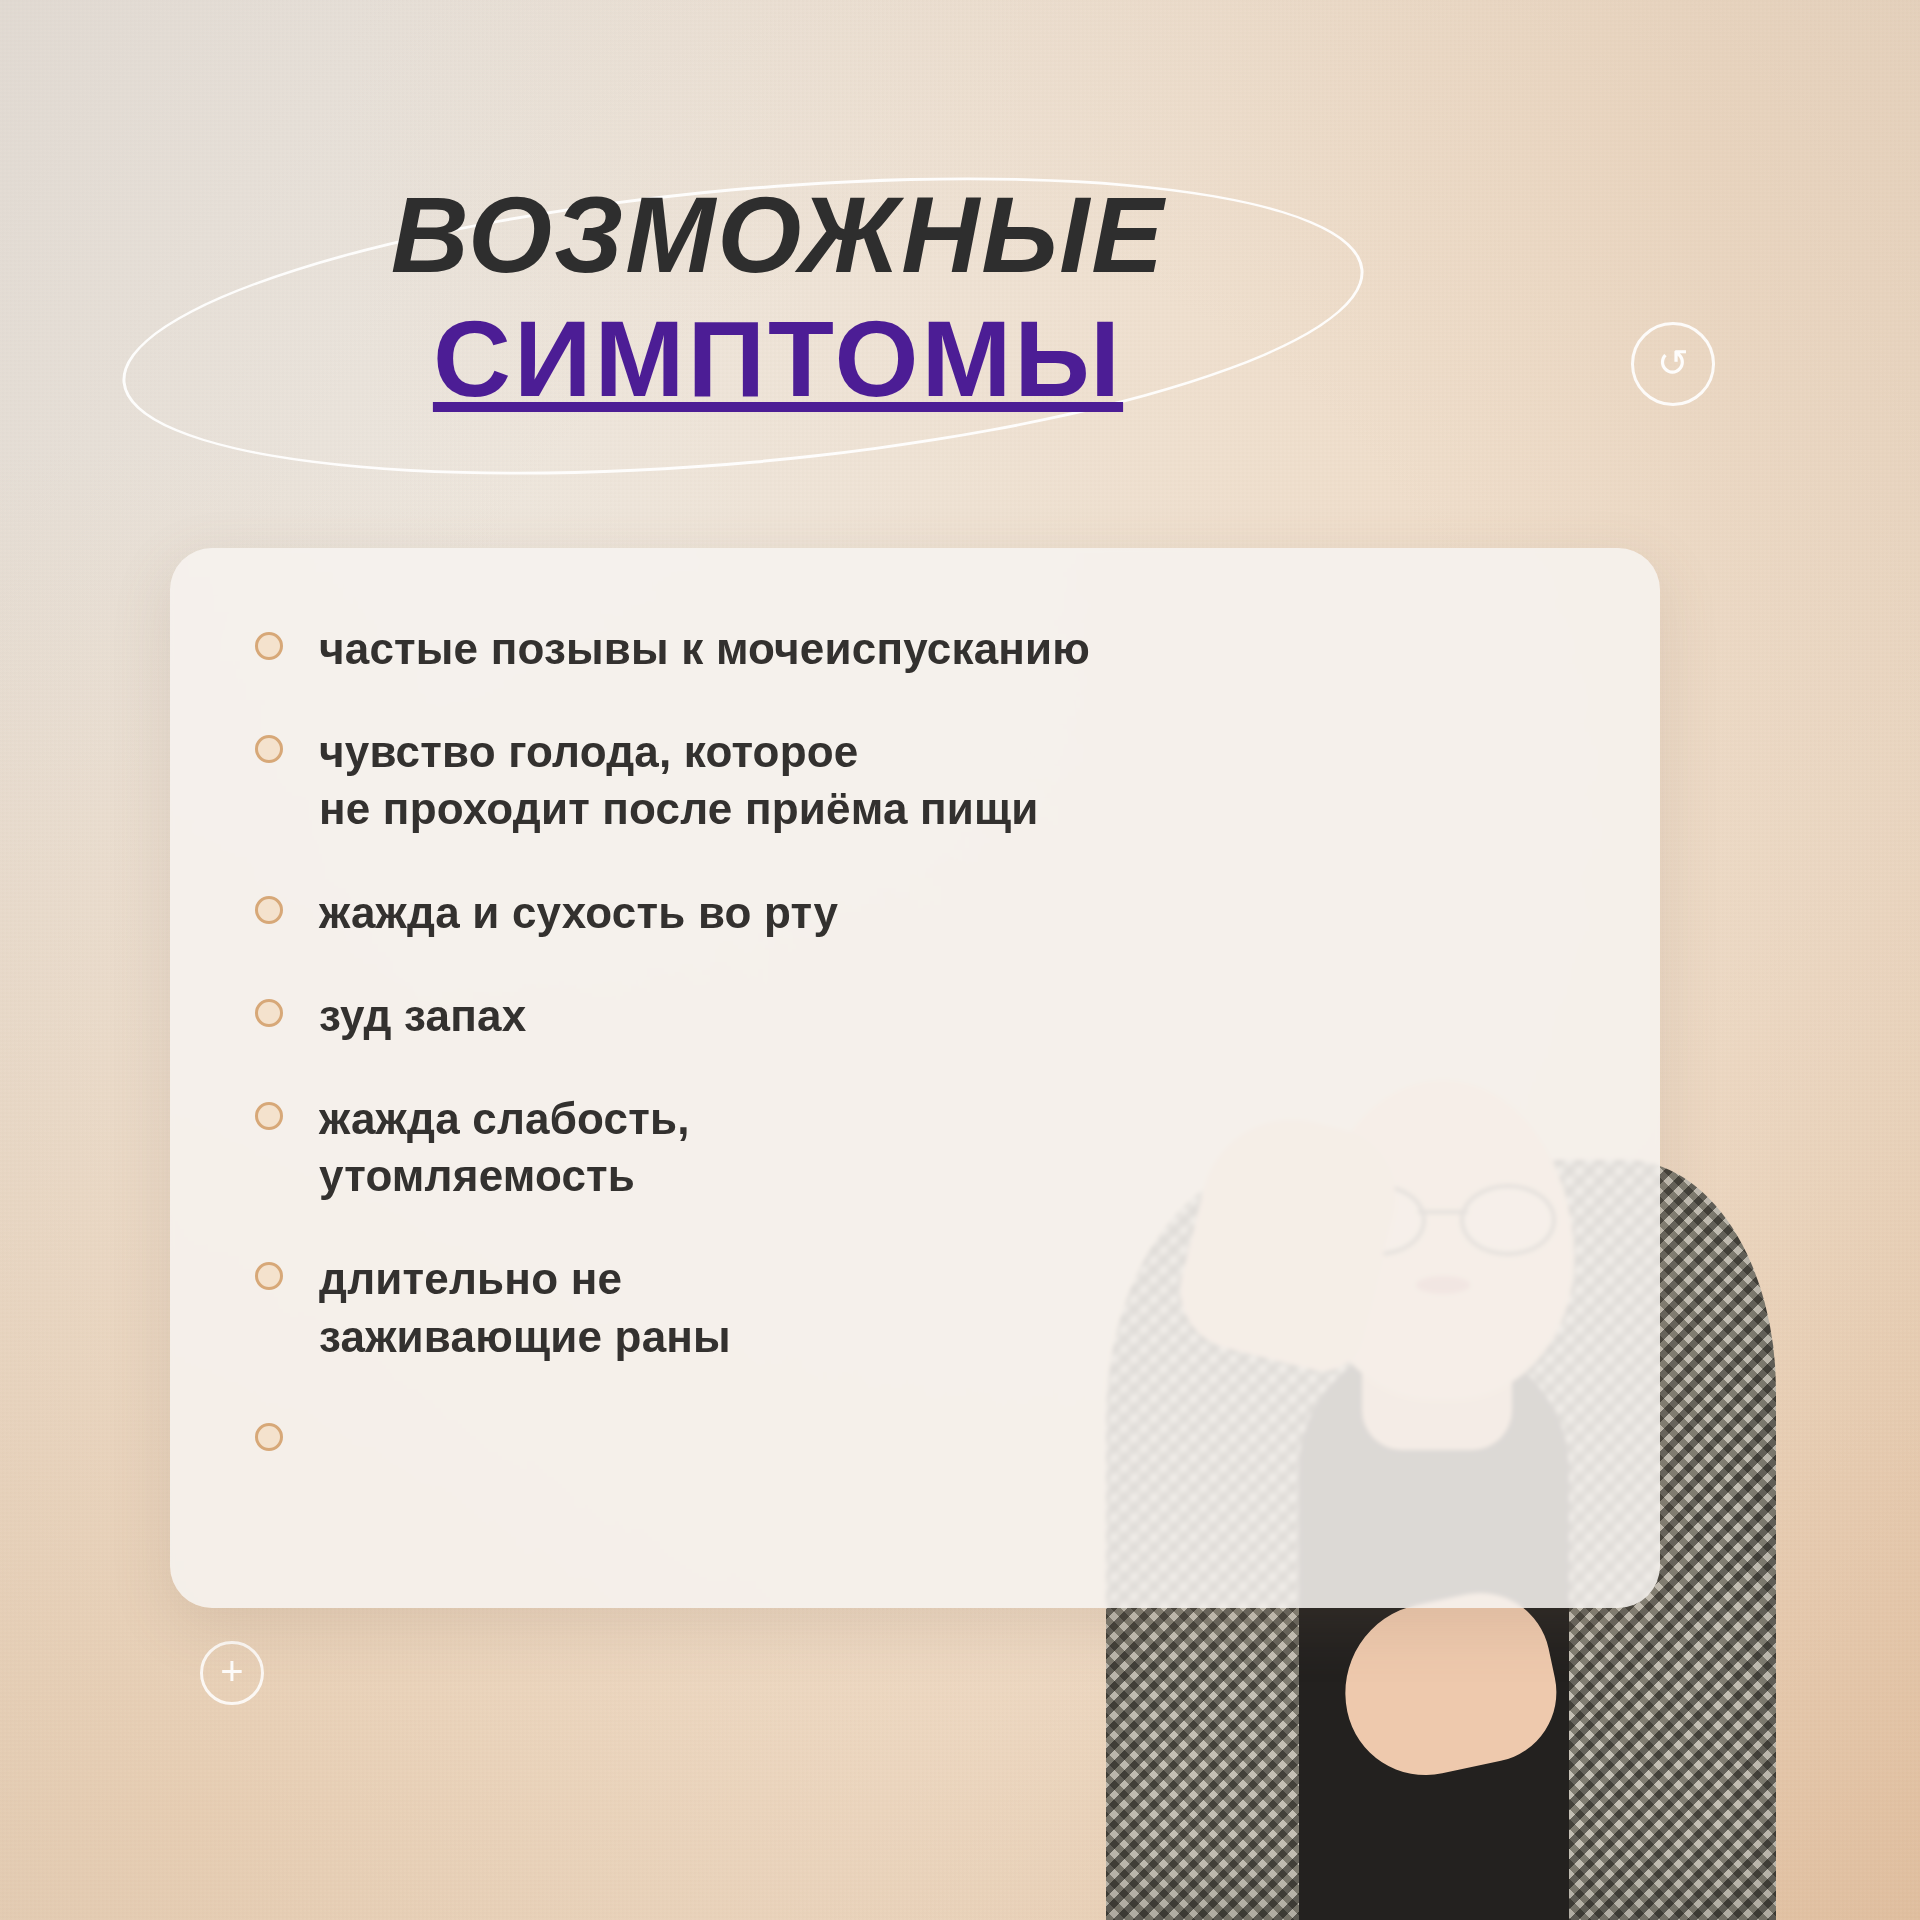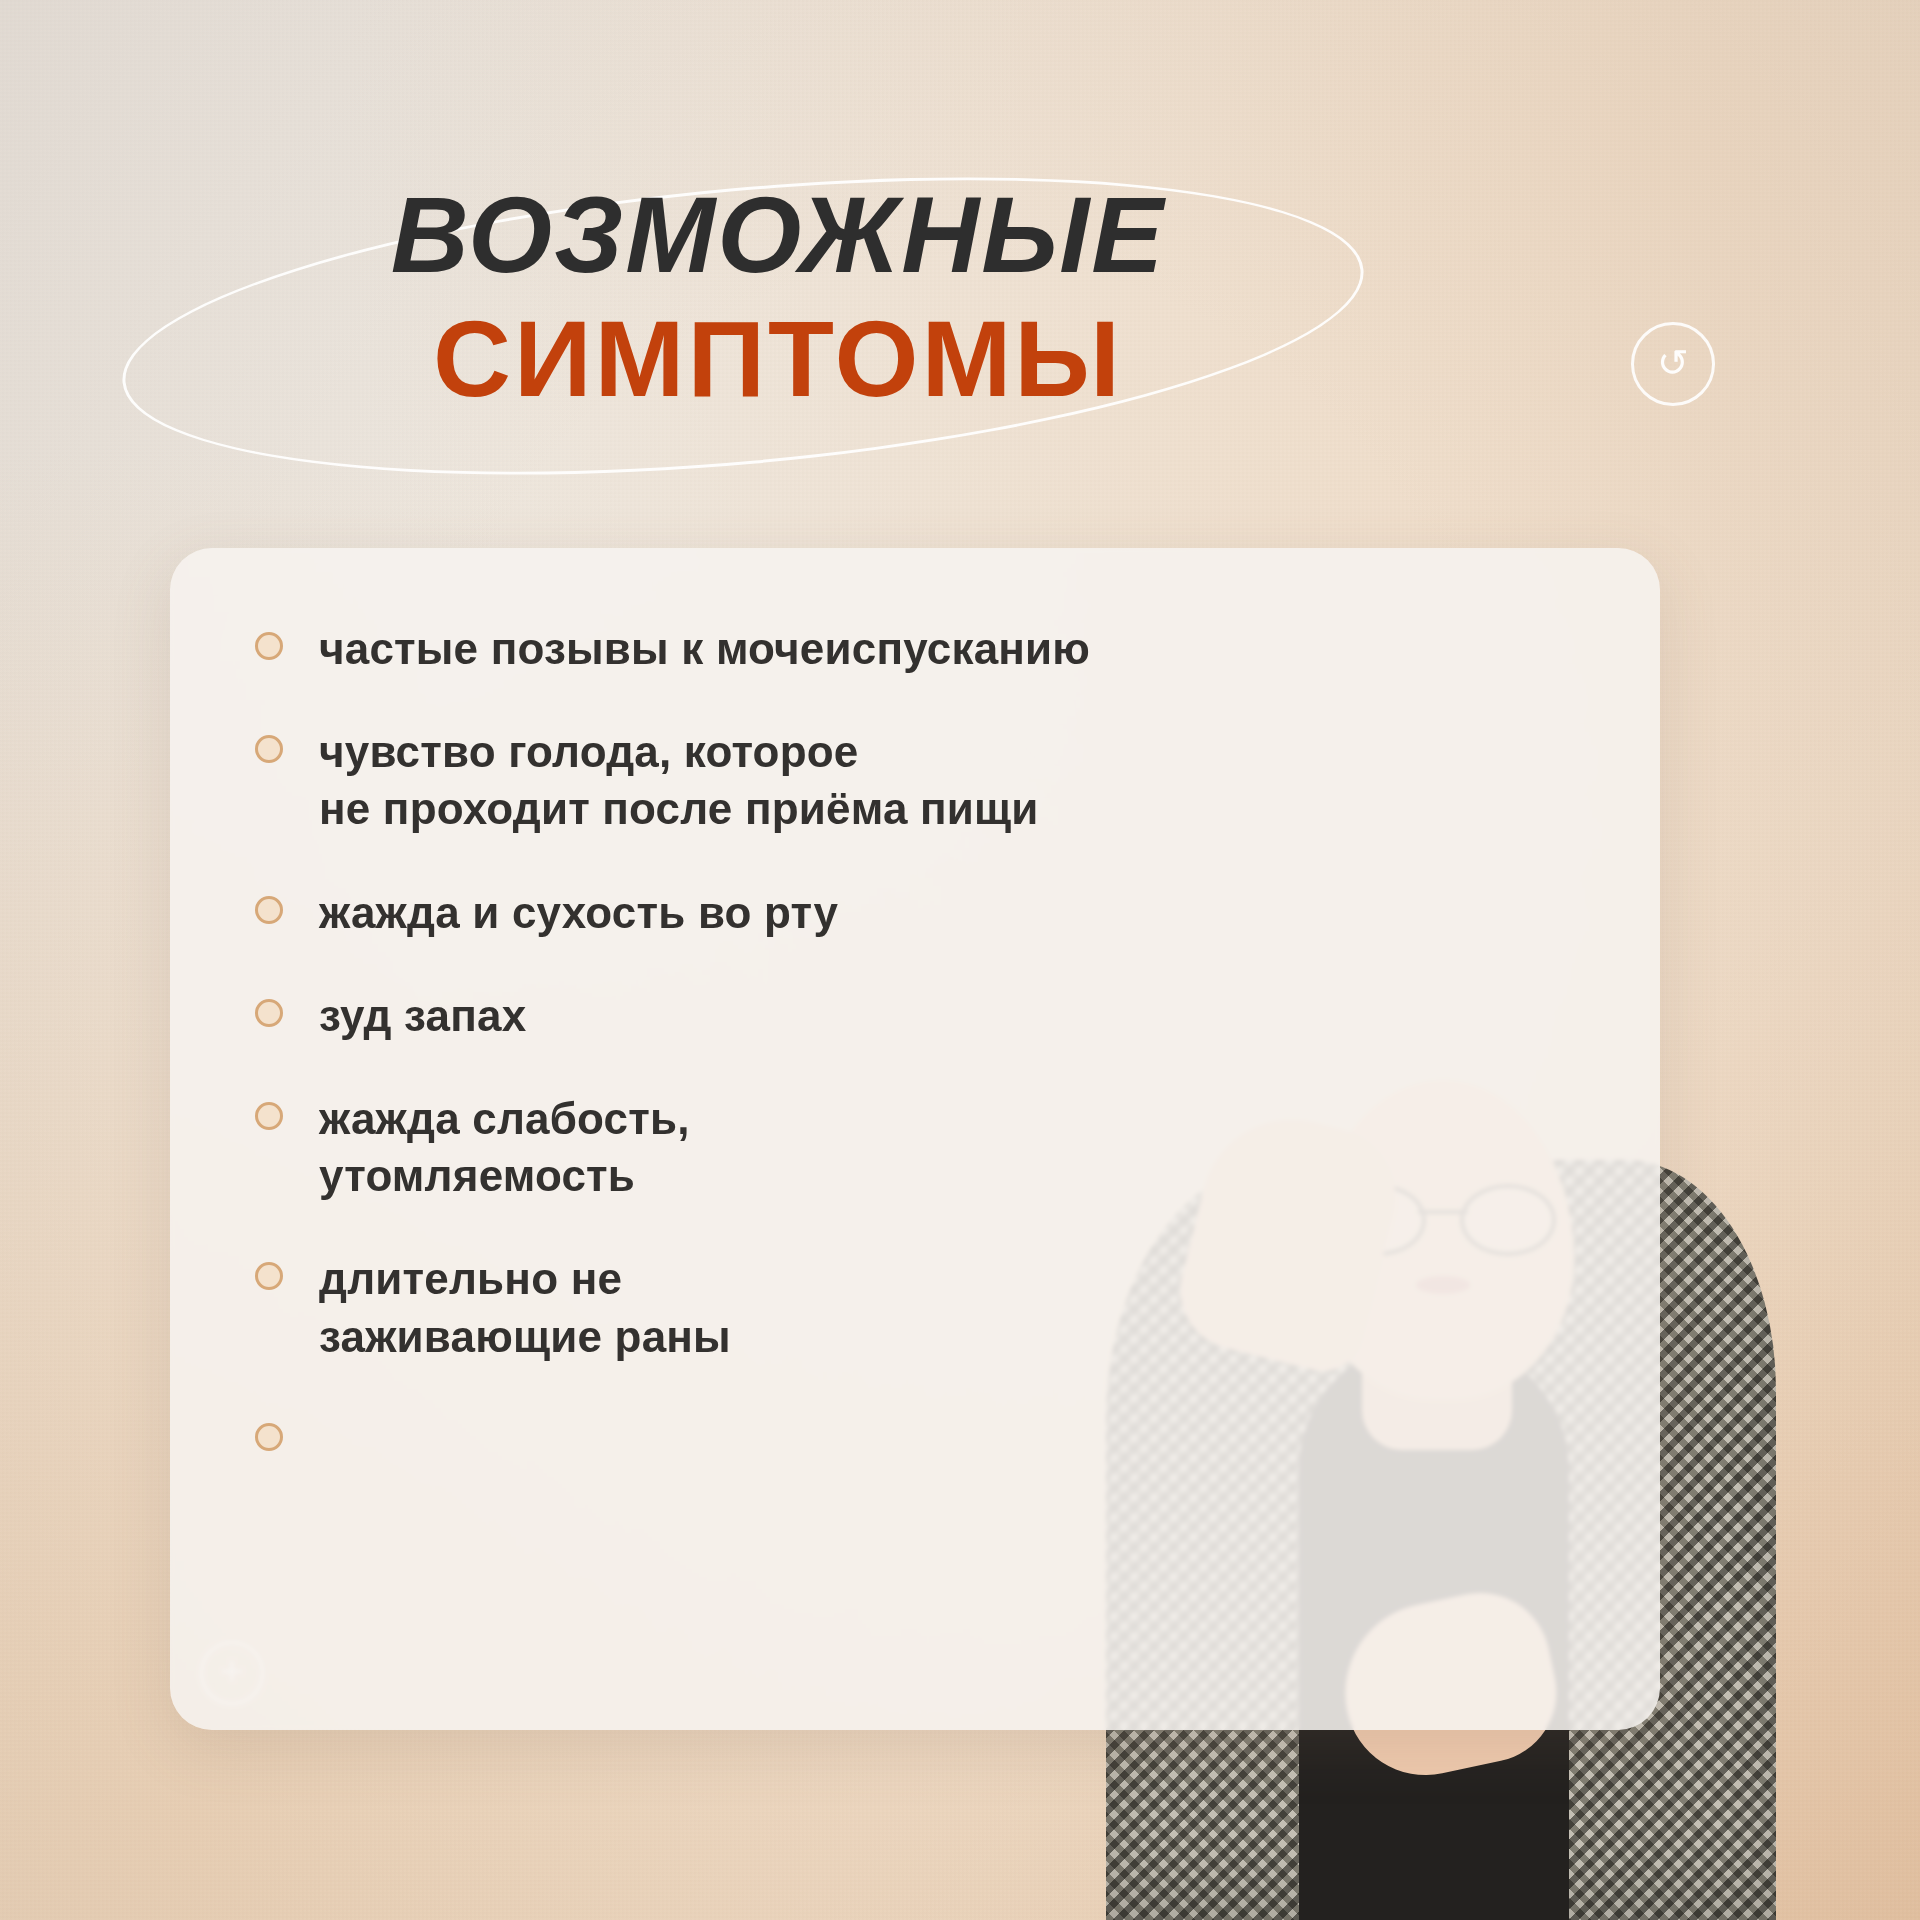--- a/index.html
+++ b/index.html
@@ -68,31 +68,32 @@
     color: #2e2e2e;
     font-family: "Liberation Sans", sans-serif;
   }
   .title-line2 {
     position: relative;
     margin-top: 14px;
     font-size: 108px;
     line-height: 1.02;
     font-weight: 700;
     letter-spacing: 3px;
-    color: #c2410c;
+    color: #4c1d95;
     font-family: "Liberation Sans", sans-serif;
+    text-decoration: underline;
   }
 
   
   .card {
     position: absolute;
     left: 170px;
     top: 548px;
     width: 1490px;
-    height: 1182px;
+    height: 1060px;
     background: rgba(246,243,239,.88);
     border-radius: 42px;
     box-shadow: 0 18px 60px rgba(130,105,85,.16);
     backdrop-filter: blur(2px);
   }
   .list {
     position: absolute;
     left: 85px;
     top: 72px;
     right: 60px;

